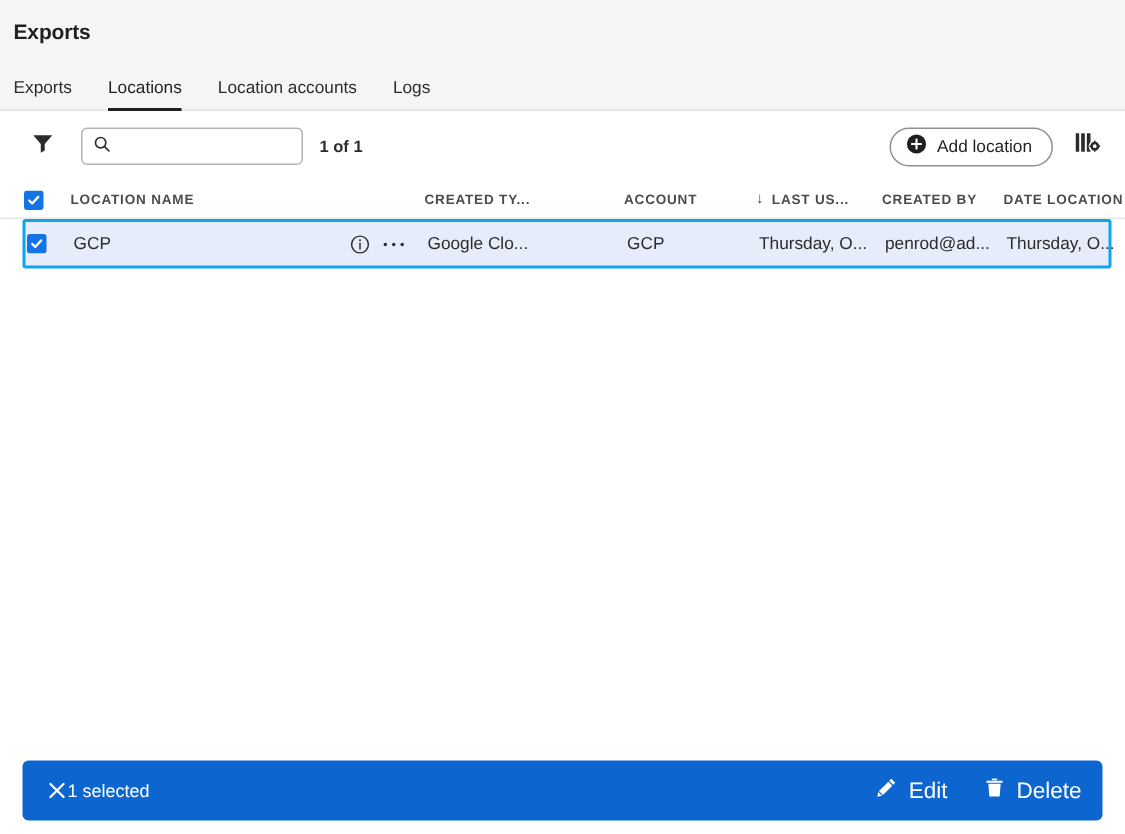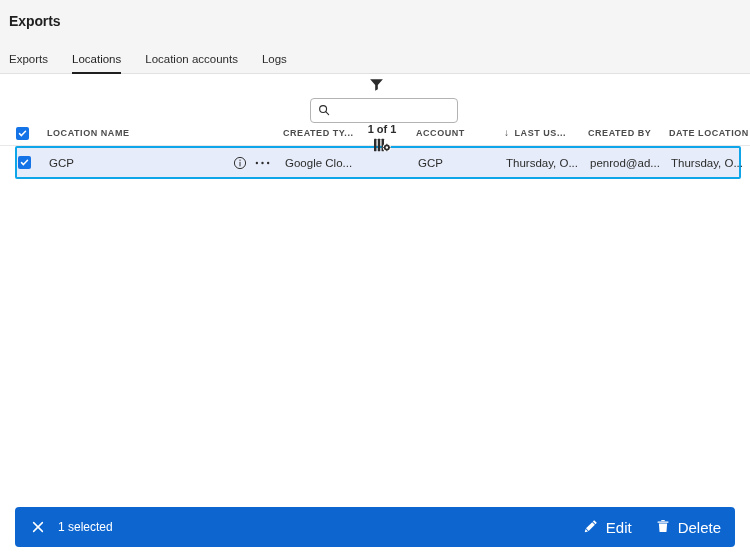--- a/index.html
+++ b/index.html
@@ -65,21 +65,20 @@
   }
 
   
   .toolbar {
     height: 47px;
     background: #ffffff;
     display: flex;
     align-items: center;
     padding: 0 13px 0 16px;
     gap: 0;
-    flex-direction: column;
   }
   .filter-icon-btn {
     width: 24px; height: 24px;
     display: flex; align-items: center; justify-content: center;
     cursor: pointer;
     flex: none;
   }
   .search-wrap {
     margin-left: 14px;
     width: 148px;
@@ -217,21 +216,21 @@
     right: 15px;
     bottom: 9px;
     height: 40px;
     background: #0d66d0;
     border-radius: 4px;
     display: flex;
     align-items: center;
     padding: 0 14px 0 16px;
     color: #fff;
   }
-  .action-left { display: flex; align-items: center; gap: 13px; }
+  .action-left { display: flex; align-items: center; }
   .selected-text { font-size: 12px; color: #fff; }
   .action-right { margin-left: auto; display: flex; align-items: center; gap: 24px; }
   .action-btn {
     display: flex;
     align-items: center;
     gap: 8px;
     font-size: 15px;
     color: #fff;
     cursor: pointer;
     background: none;
@@ -271,20 +270,30 @@
         <line x1="10.3" y1="10.3" x2="14.2" y2="14.2" stroke-linecap="round"></line>
       </svg>
     </span>
     <input class="search-input" type="text" placeholder="" style="">
   </div>
 
   <div class="count-text">1 of 1</div>
 
   <div class="toolbar-spacer"></div>
 
+  <button class="add-btn">
+    <span>
+      <svg width="14" height="14" viewBox="0 0 16 16">
+        <circle cx="8" cy="8" r="7.3" fill="#1f1f1f"></circle>
+        <rect x="7.2" y="3.9" width="1.6" height="8.2" fill="#fff" rx="0.3"></rect>
+        <rect x="3.9" y="7.2" width="8.2" height="1.6" fill="#fff" rx="0.3"></rect>
+      </svg>
+    </span>
+    <span>Add location</span>
+  </button>
 
   <div class="columns-btn">
     <span>
       <svg width="17" height="16" viewBox="0 0 18 16" fill="#2c2c2c">
         <rect x="0" y="1.5" width="2.6" height="13" rx="0.4"></rect>
         <rect x="4" y="1.5" width="2.6" height="13" rx="0.4"></rect>
         <rect x="8" y="1.5" width="2.6" height="13" rx="0.4"></rect>
         <circle cx="13.6" cy="10.6" r="4.3" fill="#fff"></circle>
         <path d="M13.6 7.4a3.2 3.2 0 1 0 0 6.4 3.2 3.2 0 0 0 0-6.4zm0 1.9a1.3 1.3 0 1 1 0 2.6 1.3 1.3 0 0 1 0-2.6z"></path>
         <path d="M13.1 6.6h1v1.4h-1zm0 6.6h1v1.4h-1zM9.8 10.1h1.4v1h-1.4zm6.2 0h1.4v1H16z"></path>

